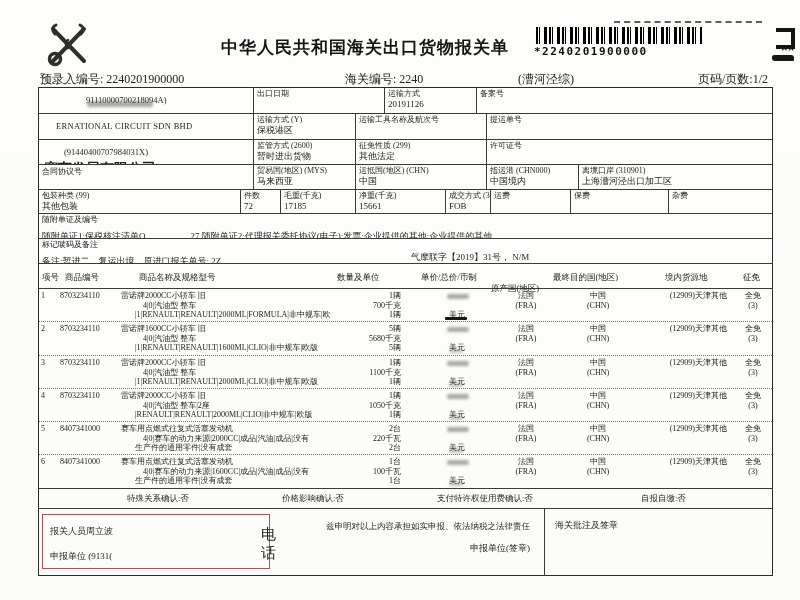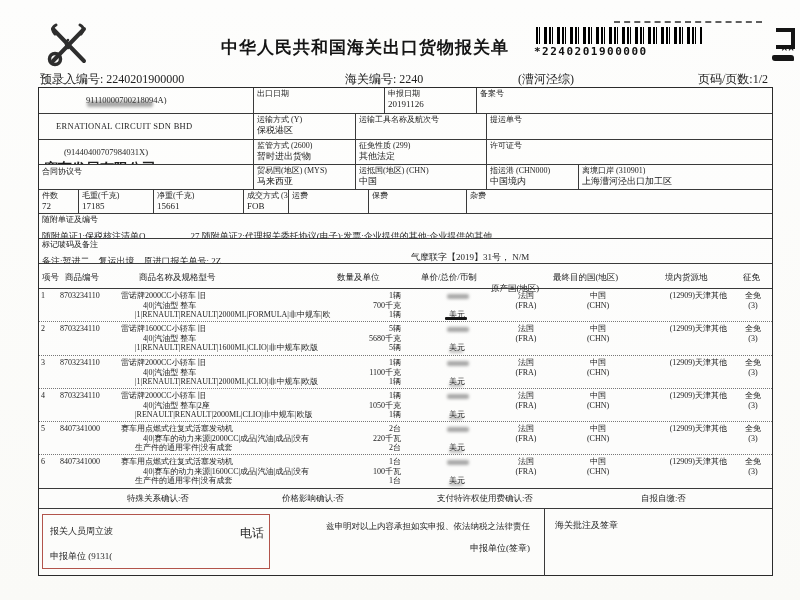--- a/index.html
+++ b/index.html
@@ -75,21 +75,21 @@
   .confirm{position:relative;height:19px;border-bottom:1px solid #3a3a3a;}
   .confirm span{position:absolute;top:4px;font-size:8.5px;white-space:nowrap;}
   .cf1{left:88px;} .cf2{left:243px;} .cf3{left:398px;} .cf4{left:602px;}
 
   
   .bottom{display:flex;height:67px;}
   .b-left{width:505px;position:relative;}
   .b-right{flex:1;border-left:1px solid #3a3a3a;position:relative;}
   .agent-box{position:absolute;left:3px;top:5px;width:228px;height:55px;border:1.5px solid #b2544b;box-sizing:border-box;}
   .agent-name{position:absolute;left:7px;top:10px;font-size:9px;white-space:nowrap;}
-  .phone-lb{position:absolute;left:197px;top:10px;font-size:12px;}
+  .phone-lb{position:absolute;left:218px;top:10px;font-size:15px;}
   .declare-unit{position:absolute;left:7px;top:35px;font-size:9px;white-space:nowrap;}
   .statement{position:absolute;right:14px;top:12px;font-size:8.5px;white-space:nowrap;}
   .unit-seal{position:absolute;right:14px;top:33px;font-size:9px;}
   .customs-note{position:absolute;left:10px;top:10px;font-size:9px;}
 </style>
 </head>
 <body>
 
 <div class="page">
 
@@ -122,21 +122,21 @@
     <div class="row rA">
       <div class="cell w215">
         <span class="consignor-code">91110000700218094A)</span>
         <span class="smudge sm-consignor"></span>
       </div>
       <div class="cell w131">
         <span class="lb">出口日期</span>
         <span class="vl"></span>
       </div>
       <div class="cell w92">
-        <span class="lb">申报日期</span>
+        <span class="lb">运输方式</span>
         <span class="vl">20191126</span>
       </div>
       <div class="cell wfill">
         <span class="lb">备案号</span>
       </div>
     </div>
 
     <div class="row rB">
       <div class="cell w215">
         <span class="consignee">ERNATIONAL CIRCUIT SDN BHD</span>
@@ -187,20 +187,24 @@
         <span class="lb">指运港 (CHN000)</span>
         <span class="vl">中国境内</span>
       </div>
       <div class="cell wfill">
         <span class="lb">离境口岸 (310901)</span>
         <span class="vl">上海漕河泾出口加工区</span>
       </div>
     </div>
 
     <div class="row rE">
+      <div class="cell e1">
+        <span class="lb">包装种类 (99)</span>
+        <span class="vl">其他包装</span>
+      </div>
       <div class="cell e2">
         <span class="lb">件数</span>
         <span class="vl">72</span>
       </div>
       <div class="cell e3">
         <span class="lb">毛重(千克)</span>
         <span class="vl">17185</span>
       </div>
       <div class="cell e4">
         <span class="lb">净重(千克)</span>

